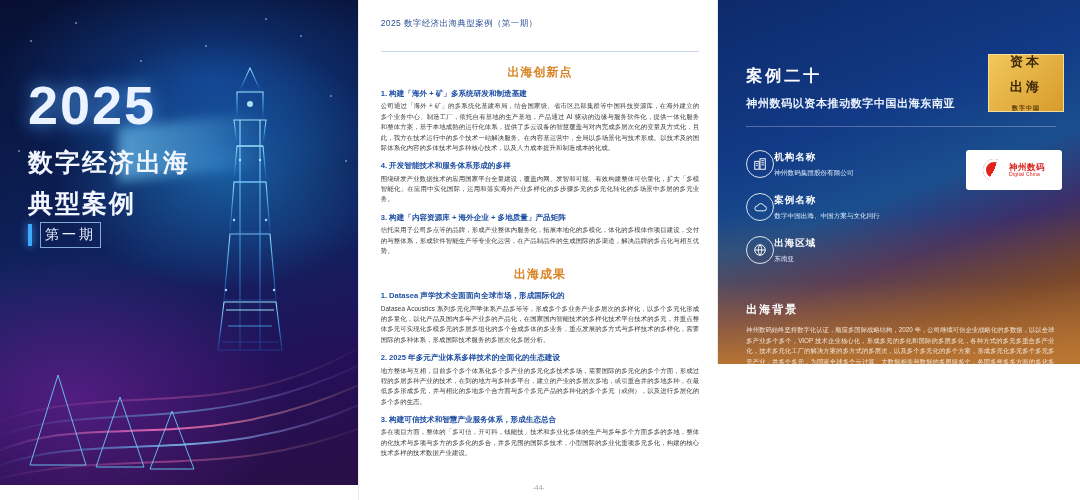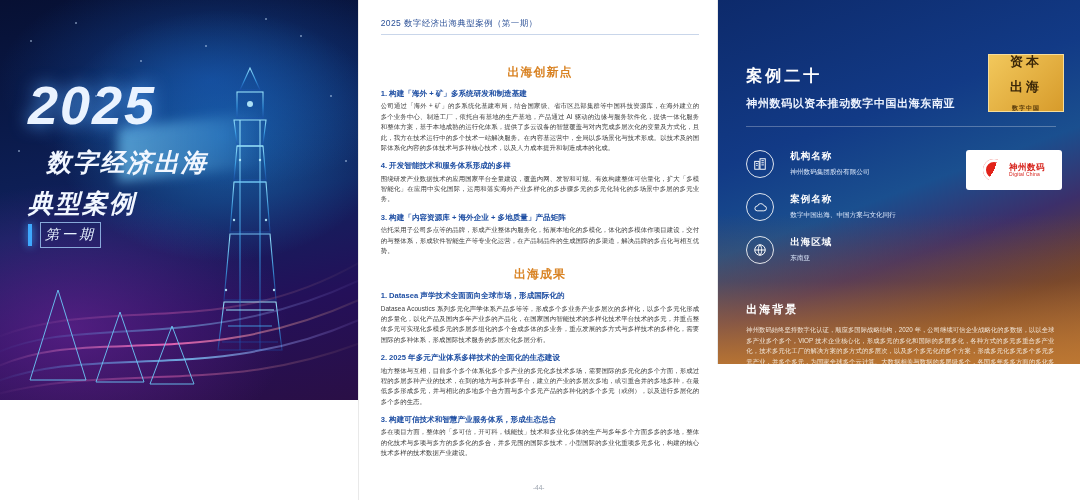--- a/index.html
+++ b/index.html
@@ -5,27 +5,26 @@
   html,body{margin:0;padding:0;}
   body{
     width:1080px;height:500px;overflow:hidden;
     font-family:"Liberation Sans","DejaVu Sans",sans-serif;
     background:#ffffff;
   }
   .page{position:relative;width:1080px;height:500px;display:flex;}
 
   
   .cover{
-    position:relative;width:358px;height:400px;overflow:hidden;
+    position:relative;width:358px;height:485px;overflow:hidden;
     background:
       radial-gradient(ellipse 240px 180px at 62% 34%, rgba(36,150,230,0.55) 0%, rgba(10,40,105,0.0) 70%),
       radial-gradient(ellipse 300px 200px at 20% 82%, rgba(120,40,160,0.55) 0%, rgba(10,25,80,0) 72%),
       linear-gradient(170deg,#071033 0%,#0a1a4a 28%,#10225e 52%,#241059 76%,#2a0f46 100%);
     color:#fff;
-    font-style:italic;
   }
   .cover .glowtop{
     position:absolute;left:-20px;top:-40px;width:420px;height:240px;
     background:radial-gradient(ellipse at 55% 50%, rgba(24,92,190,.55), rgba(8,20,60,0) 65%);
     pointer-events:none;
   }
   .cover .stars{position:absolute;inset:0;pointer-events:none;opacity:.8;}
   .cover .star{position:absolute;width:2px;height:2px;border-radius:50%;background:#cfe6ff;opacity:.7;}
   .cover .lightbeam{
     position:absolute;left:118px;top:120px;width:150px;height:54px;
@@ -37,21 +36,21 @@
   }
   .streaks{position:absolute;left:0;bottom:0;width:358px;height:230px;pointer-events:none;}
 
   .cover-title{
     position:absolute;left:28px;top:78px;width:300px;
   }
   .cover-year{
     font-size:54px;font-weight:700;letter-spacing:2px;line-height:1;
     color:#eaf3ff;text-shadow:0 0 18px rgba(90,170,255,.85);
   }
-  .cover-l1{margin-top:14px;font-size:25px;font-weight:700;letter-spacing:2px;color:#f2f7ff;margin-left:18px;}
+  .cover-l1{margin-top:14px;font-size:25px;font-weight:700;letter-spacing:2px;color:#f2f7ff;}
   .cover-l2{margin-top:8px;font-size:25px;font-weight:700;letter-spacing:2px;color:#f2f7ff;}
   .cover-issue{
     position:absolute;left:28px;top:222px;display:flex;align-items:center;gap:8px;
   }
   .cover-issue .bar{width:4px;height:22px;background:#3fa9ff;box-shadow:0 0 8px #3fa9ff;}
   .cover-issue .box{
     border:1px solid rgba(170,215,255,.75);padding:3px 4px;font-size:14px;letter-spacing:3px;color:#e7f2ff;
   }
   .cover-foot{
     position:absolute;left:0;bottom:16px;width:358px;text-align:center;color:#cfe0f5;
@@ -61,21 +60,21 @@
   .cf-date{font-size:8px;color:#bdd3ec;margin-top:10px;letter-spacing:1px;}
 
   
   .textpage{
     position:relative;width:360px;height:500px;background:#ffffff;
     padding:0;box-sizing:border-box;border-left:1px solid #e9e9e9;
   }
   .tp-header{
     position:absolute;left:22px;top:18px;right:18px;
     font-size:8.5px;color:#2a4f96;letter-spacing:.4px;
-    padding-bottom:4px;border-bottom:1px solid #c9d6ea;
+    padding-bottom:21px;border-bottom:1px solid #c9d6ea;
   }
   .tp-body{position:absolute;left:22px;top:46px;right:18px;}
   .sec-title{
     color:#d98324;font-size:12px;font-weight:700;letter-spacing:1px;margin:10px 0 6px;text-align:center;
   }
   .sec-title.first{margin-top:18px;}
   .sub-title{
     color:#1f4fa3;font-size:7.6px;font-weight:700;line-height:1.5;margin:7px 0 2px;
   }
   .para{
@@ -117,21 +116,21 @@
   .cp-logo .swoosh{
     width:22px;height:22px;border-radius:50%;
     background:conic-gradient(from 210deg,#e2231a 0deg,#e2231a 170deg,#ffffff 170deg,#ffffff 360deg);
     box-shadow:inset 0 0 0 3px #ffffff;
   }
   .cp-logo .lt{line-height:1.05;}
   .cp-logo .lt .cn{font-size:8.5px;font-weight:700;color:#d6211a;letter-spacing:.5px;}
   .cp-logo .lt .en{font-size:5px;color:#d6211a;letter-spacing:.2px;}
 
   .info-list{position:absolute;left:28px;top:150px;width:220px;}
-  .info-row{display:flex;align-items:flex-start;gap:16px;margin-bottom:15px;}
+  .info-row{display:flex;align-items:center;gap:0;margin-bottom:15px;}
   .info-ico{
     width:26px;height:26px;border:1.3px solid rgba(255,255,255,.85);border-radius:50%;
     display:flex;align-items:center;justify-content:center;flex:0 0 26px;
   }
   .info-txt .k{font-size:9.5px;font-weight:700;color:#ffffff;letter-spacing:1px;}
   .info-txt .v{font-size:6.6px;color:#dce8fb;margin-top:4px;line-height:1.5;}
 
   .cp-bg-title{position:absolute;left:28px;top:302px;font-size:11px;font-weight:700;letter-spacing:2px;color:#fff;}
   .cp-bg-body{
     position:absolute;left:28px;top:325px;width:308px;

